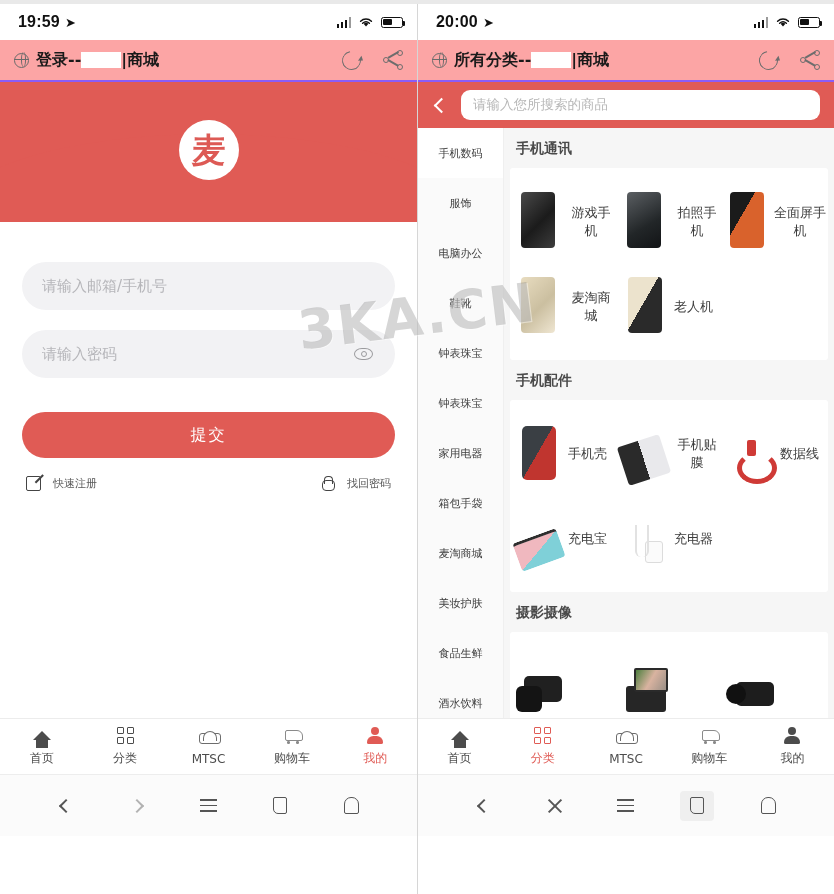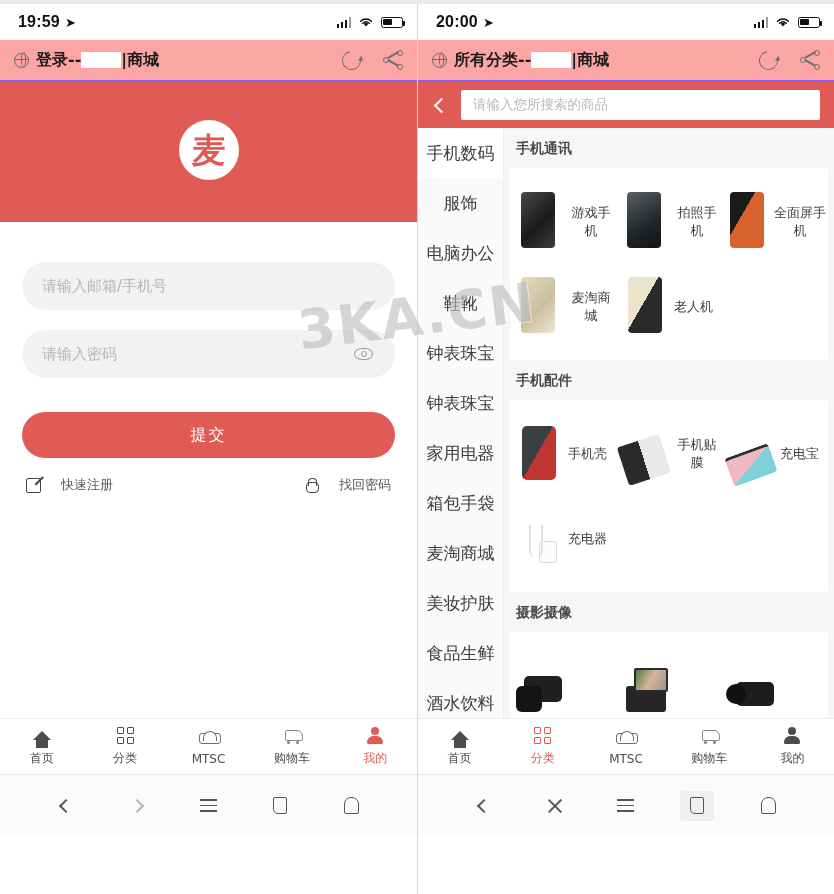--- a/index.html
+++ b/index.html
@@ -124,21 +124,21 @@
   .eye i { width: 6px; height: 6px; border-radius: 50%; border: 1.4px solid #9b9b9e; display:block;}
   .submit {
     margin-top: 34px; height: 46px; background: #e05b55; border-radius: 23px;
     color: #fff; font-size: 16px; display: flex; align-items: center;
     justify-content: center; letter-spacing: 2px;
   }
   .links {
     display: flex; justify-content: space-between; align-items: center;
     margin-top: 18px; padding: 0 4px;
   }
-  .link { display: flex; align-items: center; gap: 20px; color: #585858; font-size: 13px; }
+  .link { display: flex; align-items: center; gap: 12px; color: #585858; font-size: 11px; }
   .ico-edit {
     width: 15px; height: 15px; border: 1.4px solid #444; border-radius: 2px;
     position: relative;
   }
   .ico-edit::after {
     content:""; position:absolute; right:-3px; top:-3px; width: 11px; height:1.5px;
     background:#444; transform: rotate(-45deg); transform-origin: right center;
   }
   .ico-lock { width: 15px; height: 15px; position: relative; }
   .ico-lock::before {
@@ -153,33 +153,33 @@
   
   .search-wrap {
     background: #e05b55; height: 46px; display: flex; align-items: center;
     padding: 0 14px 0 8px; gap: 6px;
   }
   .chev-back {
     width: 11px; height: 11px; border-left: 2.2px solid #fff; border-bottom: 2.2px solid #fff;
     transform: rotate(45deg); margin: 0 8px 0 10px; flex: 0 0 auto;
   }
   .search-box {
-    flex: 1; height: 30px; background: #fff; border-radius: 2px;
+    flex: 1; height: 30px; background: #fff; border-radius: 9px;
     display: flex; align-items: center; padding: 0 12px;
   }
   .search-box span { color: #b8b8b8; font-size: 13.5px; }
 
   .cat-body { display: flex; height: 642px; background: #fafafa; }
   .cat-side {
     width: 86px; background: #fafafa; overflow: hidden; flex: 0 0 auto;
     border-right: 1px solid #efefef;
   }
   .cat-side-item {
     height: 50px; display: flex; align-items: center; justify-content: center;
-    font-size: 17px; color: #3d3d3d; background: #fafafa;
+    font-size: 11px; color: #3d3d3d; background: #fafafa;
   }
   .cat-side-item.active { background: #fff; color: #3d3d3d; }
 
   .cat-main { flex: 1; overflow: hidden; background: #f6f6f6; padding: 0 0 0 0; }
   .cat-sec-title {
     font-size: 14px; color: #4a4a4a; font-weight: bold;
     padding: 12px 0 10px 12px; background: #f6f6f6;
   }
   .grid {
     background: #fff; display: flex; flex-wrap: wrap;
@@ -603,20 +603,26 @@
             <span class="cell-label">手机壳</span>
           </div>
           <div class="cell">
             <span class="thumb">
                 <i class="ph-film"></i>
               </span>
             <span class="cell-label">手机贴膜</span>
           </div>
           <div class="cell">
             <span class="thumb">
+                <i class="ph-cable"></i>
+              </span>
+            <span class="cell-label">数据线</span>
+          </div>
+          <div class="cell">
+            <span class="thumb">
                 <i class="ph-bank"></i>
               </span>
             <span class="cell-label">充电宝</span>
           </div>
           <div class="cell">
             <span class="thumb">
                 <i class="ph-charger"></i>
               </span>
             <span class="cell-label">充电器</span>
           </div>

